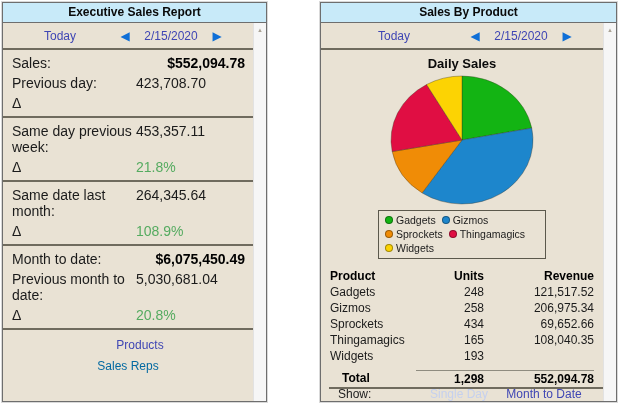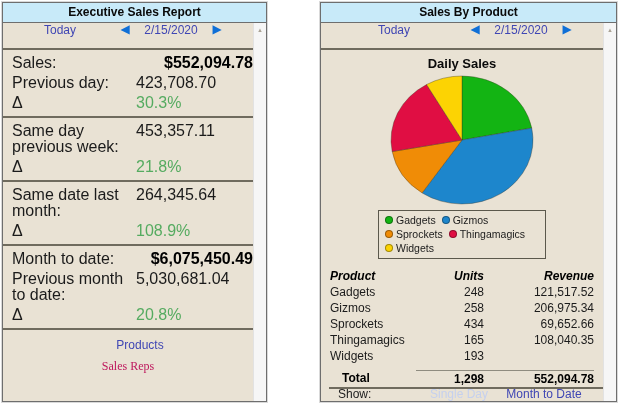--- a/index.html
+++ b/index.html
@@ -16,45 +16,45 @@
   .titlebar{
     height:19px;background:#c8eaf9;border-bottom:1px solid #6e6e6e;
     text-align:center;font-weight:bold;font-size:12px;line-height:19px;color:#0a0a0a;
   }
   .scrollstrip{
     position:absolute;top:20px;right:0;bottom:0;width:12px;background:#f6f6f6;
     border-left:1px solid #e2e2e2;
   }
   .scroll-up{color:#aaa396;font-size:6px;text-align:center;padding-top:4px;cursor:default;}
   .content{position:absolute;top:20px;left:0;right:13px;bottom:0;}
-  .nav{display:flex;align-items:flex-start;height:25px;border-bottom:2px solid #6f6b5e;font-size:12px;}
+  .nav{display:flex;align-items:center;height:25px;border-bottom:2px solid #6f6b5e;font-size:12px;}
   .nav .today{flex:1;text-align:center;color:#3f46b4;cursor:pointer;}
   .nav .arrow{color:#0f6fd7;font-size:12px;width:16px;text-align:center;cursor:pointer;line-height:12px;}
   .nav .date{width:76px;text-align:center;color:#3f46b4;}
   .nav .nav-spacer{width:28px;}
   .section{padding:3px 0;border-bottom:2px solid #6f6b5e;}
-  .row{display:grid;grid-template-columns:124px 1fr;padding:2px 0 2px 9px;font-size:16px;line-height:16px;}
+  .row{display:grid;grid-template-columns:124px 1fr;padding:2px 8px 2px 9px;font-size:14px;line-height:16px;}
   .row .value.bold{font-weight:bold;color:#000;text-align:right;}
   .row .value.delta{color:#55ab60;}
   .links-row{display:flex;padding-top:8px;font-size:12px;}
   .links-row .lnk{flex:1;text-align:center;color:#3f46b4;cursor:pointer;margin-left:24px;}
   .links-row2{text-align:center;padding-top:7px;font-size:12px;}
-  .links-row2 .lnk{color:#be185d;cursor:pointer;font-family:Liberation Serif, serif;}
+  .links-row2 .lnk{color:#0369a1;cursor:pointer;}
   .chart-title{text-align:center;font-weight:bold;font-size:13px;margin:6px 0 1px;color:#0a0a0a;}
   svg.pie{display:block;margin:0 auto;}
   .legend{
     margin:2px auto 0;width:158px;border:1px solid #5b584c;background:#e9e2d4;
     padding:2px 2px 3px 6px;display:flex;flex-wrap:wrap;font-size:10.5px;box-sizing:content-box;
   }
   .legend-item{display:flex;align-items:center;margin-right:6px;line-height:14px;}
   .legend-dot{width:8px;height:8px;border-radius:50%;margin-right:3px;border:1px solid rgba(0,0,0,.35);box-sizing:border-box;flex:none;}
   .ptable{margin:9px 9px 0 9px;font-size:12px;}
   .trow{display:grid;grid-template-columns:1fr 68px 110px;line-height:16px;}
   .trow .c2,.trow .c3{text-align:right;}
-  .trow.thead{font-weight:bold;color:#000;font-style:italic;}
+  .trow.thead{font-weight:bold;color:#000;}
   .trow.total{font-weight:bold;color:#000;padding-top:3px;margin-top:3px;margin-left:12px;}
   .trow.total .c2,.trow.total .c3{border-top:1px solid #8f8c80;}
   .show-area{
     position:absolute;left:8px;right:0;bottom:0;height:14px;border-top:2px solid #6f6b5e;
     display:flex;align-items:flex-end;padding:0 9px;font-size:12px;box-sizing:border-box;
   }
   .show-area .show-label{width:86px;}
   .show-area .opt-center{flex:1;text-align:center;}
   .show-area .opt-right{width:100px;text-align:center;}
   .link-disabled{color:#c5d0ee;cursor:default;}
@@ -78,21 +78,20 @@
           <div class="row">
             <span class="label">Sales:</span>
             <span class="value bold">$552,094.78</span>
           </div>
           <div class="row">
             <span class="label">Previous day:</span>
             <span class="value">423,708.70</span>
           </div>
           <div class="row">
             <span class="label">Δ</span>
-            <span class="value delta">30.3%</span>
           </div>
         </div>
         <div class="section">
           <div class="row">
             <span class="label">Same day previous week:</span>
             <span class="value">453,357.11</span>
           </div>
           <div class="row">
             <span class="label">Δ</span>
             <span class="value delta">21.8%</span>

